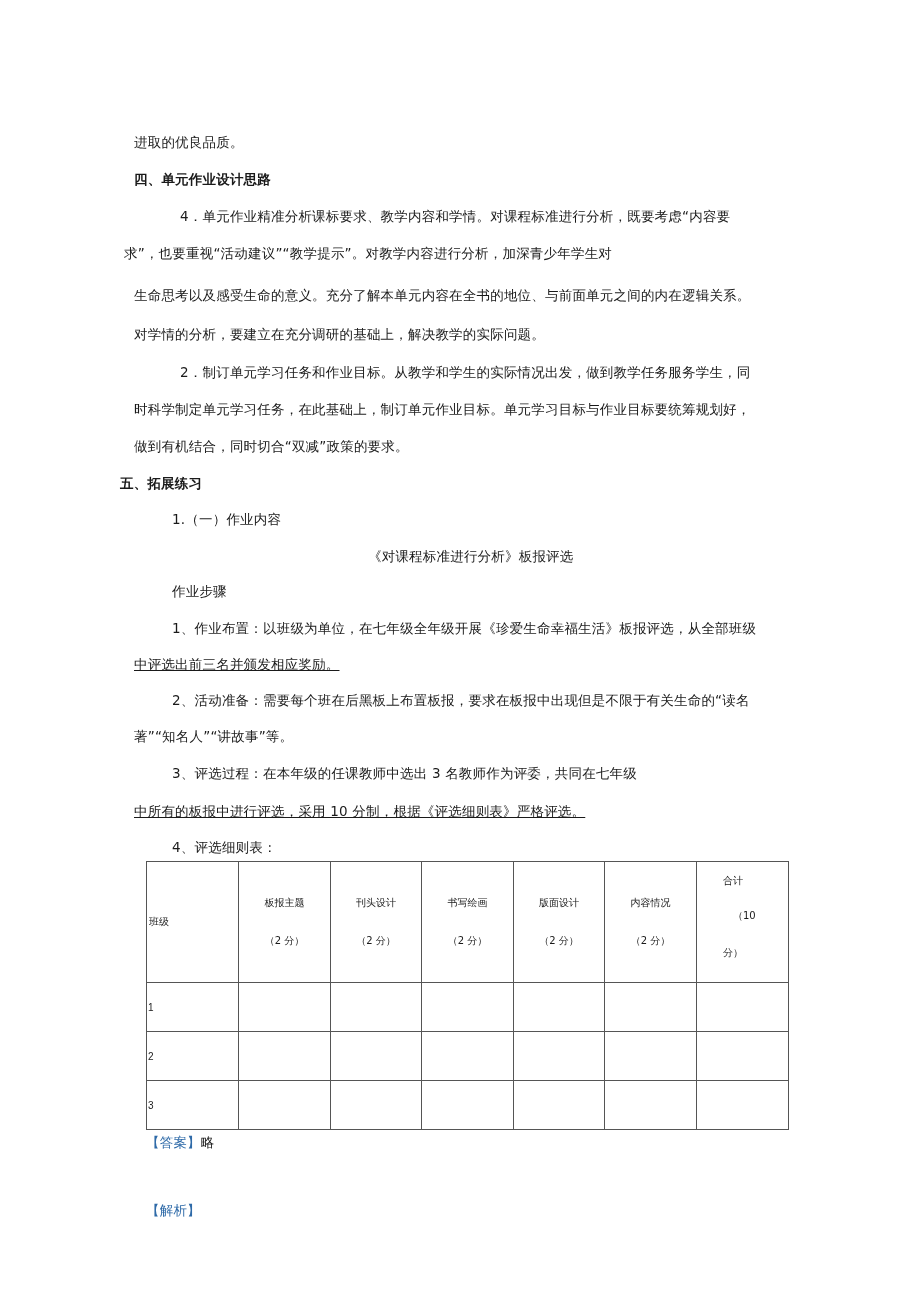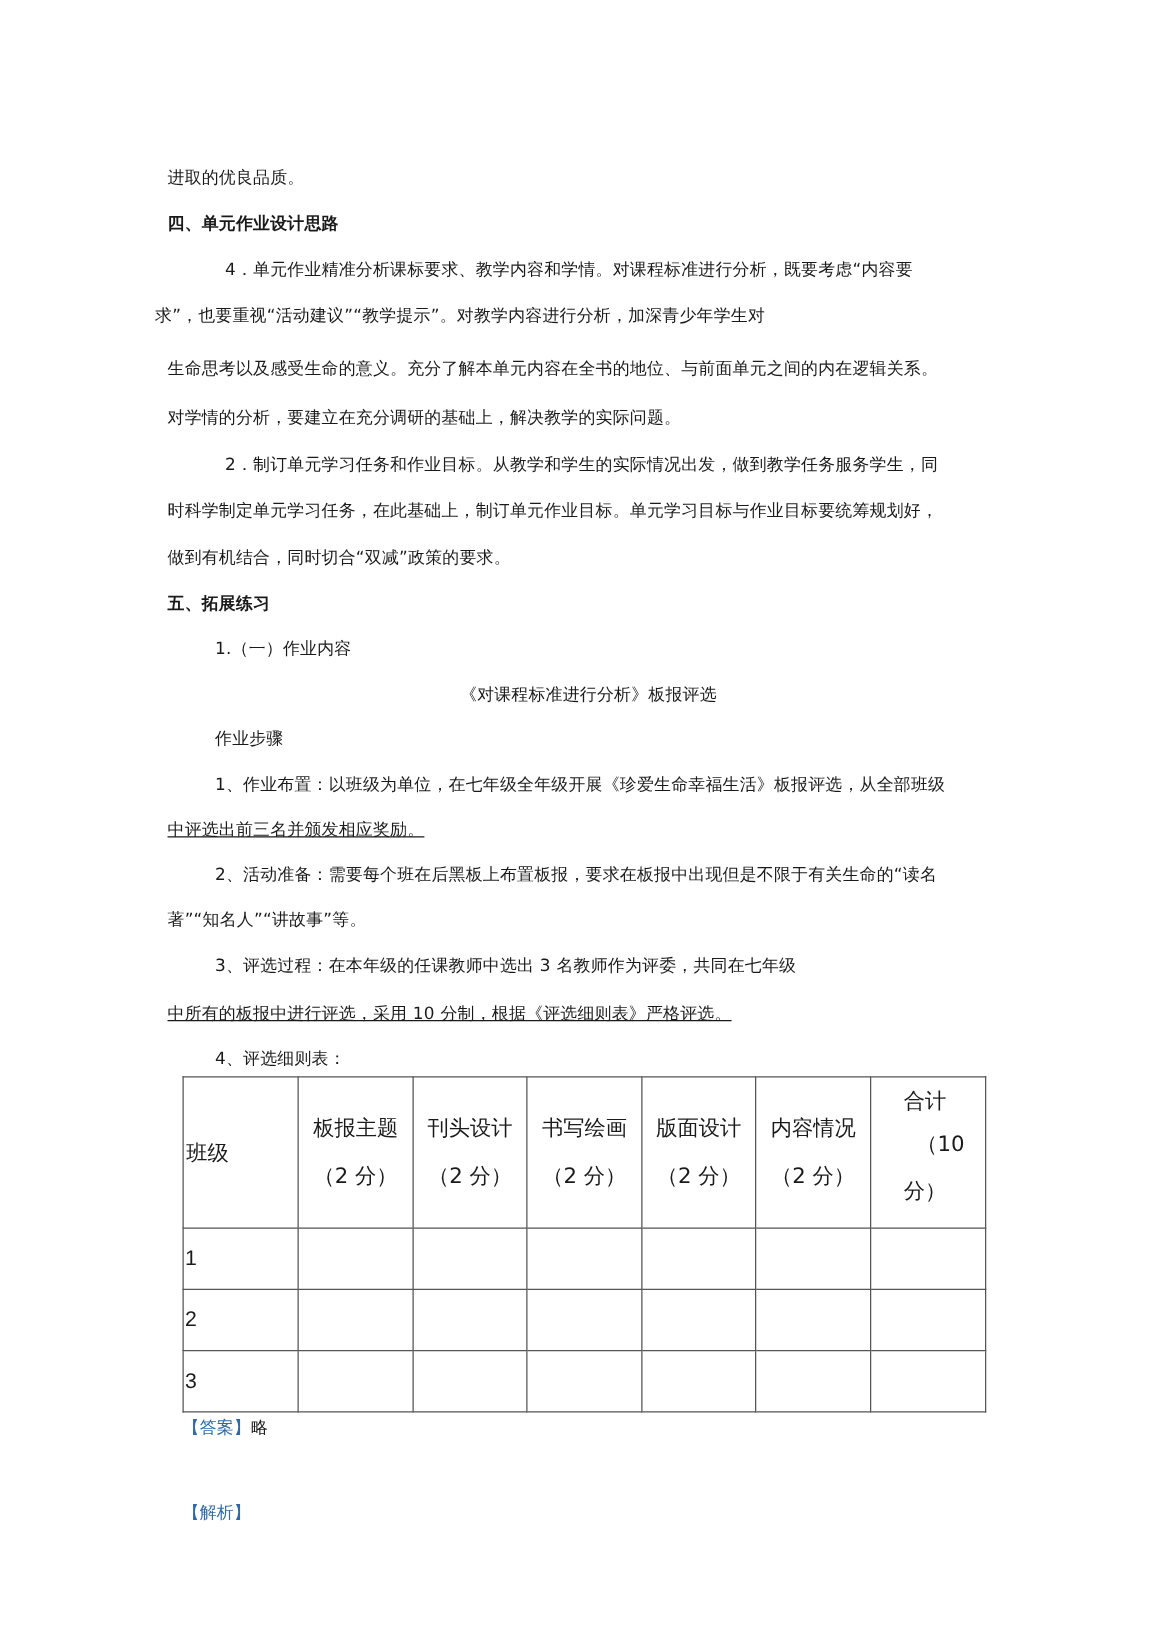--- a/index.html
+++ b/index.html
@@ -3,21 +3,21 @@
 <meta charset="utf-8">
 <style>
   html, body { margin: 0; padding: 0; background: #ffffff; }
   body { width: 920px; height: 1301px; position: relative; overflow: hidden;
          font-family: "DejaVu Sans", "Liberation Sans", sans-serif; color: #1a1a1a; }
   .p { position: absolute; font-size: 13.5px; line-height: 18px; white-space: nowrap; letter-spacing: 0.2px; }
   .bold { font-weight: bold; }
   .label-blue { color: #2e6aa8; margin-top: 32px; }
   table.grid { position: absolute; left: 146px; top: 861px; border-collapse: collapse;
                width: 643px; table-layout: fixed; }
-  table.grid td { border: 1.5px solid #555; font-size: 17px; color: #1a1a1a; padding: 0; vertical-align: middle; }
+  table.grid td { border: 1.5px solid #555; font-size: 10px; color: #1a1a1a; padding: 0; vertical-align: middle; }
   table.grid tr.head td { height: 120px; text-align: center; }
   table.grid tr.head td.first { text-align: left; padding-left: 2px; }
   table.grid tr.body td { height: 48px; }
   table.grid tr.body td.first { padding-left: 1px; font-family: "Liberation Sans", sans-serif; }
   .cell-line { display: block; line-height: 38px; }
   .total-cell { text-align: left !important; padding-left: 26px !important; }
   .total-cell .l1 { display: block; line-height: 30px; margin-top: -8px; }
   .total-cell .l2 { display: block; line-height: 40px; padding-left: 10px; }
   .total-cell .l3 { display: block; line-height: 34px; }
 </style>
@@ -31,21 +31,21 @@
 
   <div class="p" style="left:180px; top:207px;">4．单元作业精准分析课标要求、教学内容和学情。对课程标准进行分析，既要考虑“内容要</div>
   <div class="p" style="left:124px; top:244px;">求”，也要重视“活动建议”“教学提示”。对教学内容进行分析，加深青少年学生对</div>
   <div class="p" style="left:134px; top:288px;font-family:Liberation Mono, monospace;">生命思考以及感受生命的意义。充分了解本单元内容在全书的地位、与前面单元之间的内在逻辑关系。</div>
   <div class="p" style="left:134px; top:325px;">对学情的分析，要建立在充分调研的基础上，解决教学的实际问题。</div>
 
   <div class="p" style="left:180px; top:363px;">2．制订单元学习任务和作业目标。从教学和学生的实际情况出发，做到教学任务服务学生，同</div>
   <div class="p" style="left:134px; top:400px;">时科学制定单元学习任务，在此基础上，制订单元作业目标。单元学习目标与作业目标要统筹规划好，</div>
   <div class="p" style="left:134px; top:437px;">做到有机结合，同时切合“双减”政策的要求。</div>
 
-  <div class="p bold" style="left:134px; top:474px;">五、拓展练习</div>
+  <div class="p bold" style="left:120px; top:474px;">五、拓展练习</div>
   <div class="p" style="left:172px; top:510px;">1.（一）作业内容</div>
   <div class="p" style="left:368px; top:547px;">《对课程标准进行分析》板报评选</div>
   <div class="p" style="left:172px; top:582px;">作业步骤</div>
 
   <div class="p" style="left:172px; top:619px;">1、作业布置：以班级为单位，在七年级全年级开展《珍爱生命幸福生活》板报评选，从全部班级</div>
   <div class="p" style="left:134px; top:655px;text-decoration:underline;">中评选出前三名并颁发相应奖励。</div>
 
   <div class="p" style="left:172px; top:691px;">2、活动准备：需要每个班在后黑板上布置板报，要求在板报中出现但是不限于有关生命的“读名</div>
   <div class="p" style="left:134px; top:727px;">著”“知名人”“讲故事”等。</div>
 

